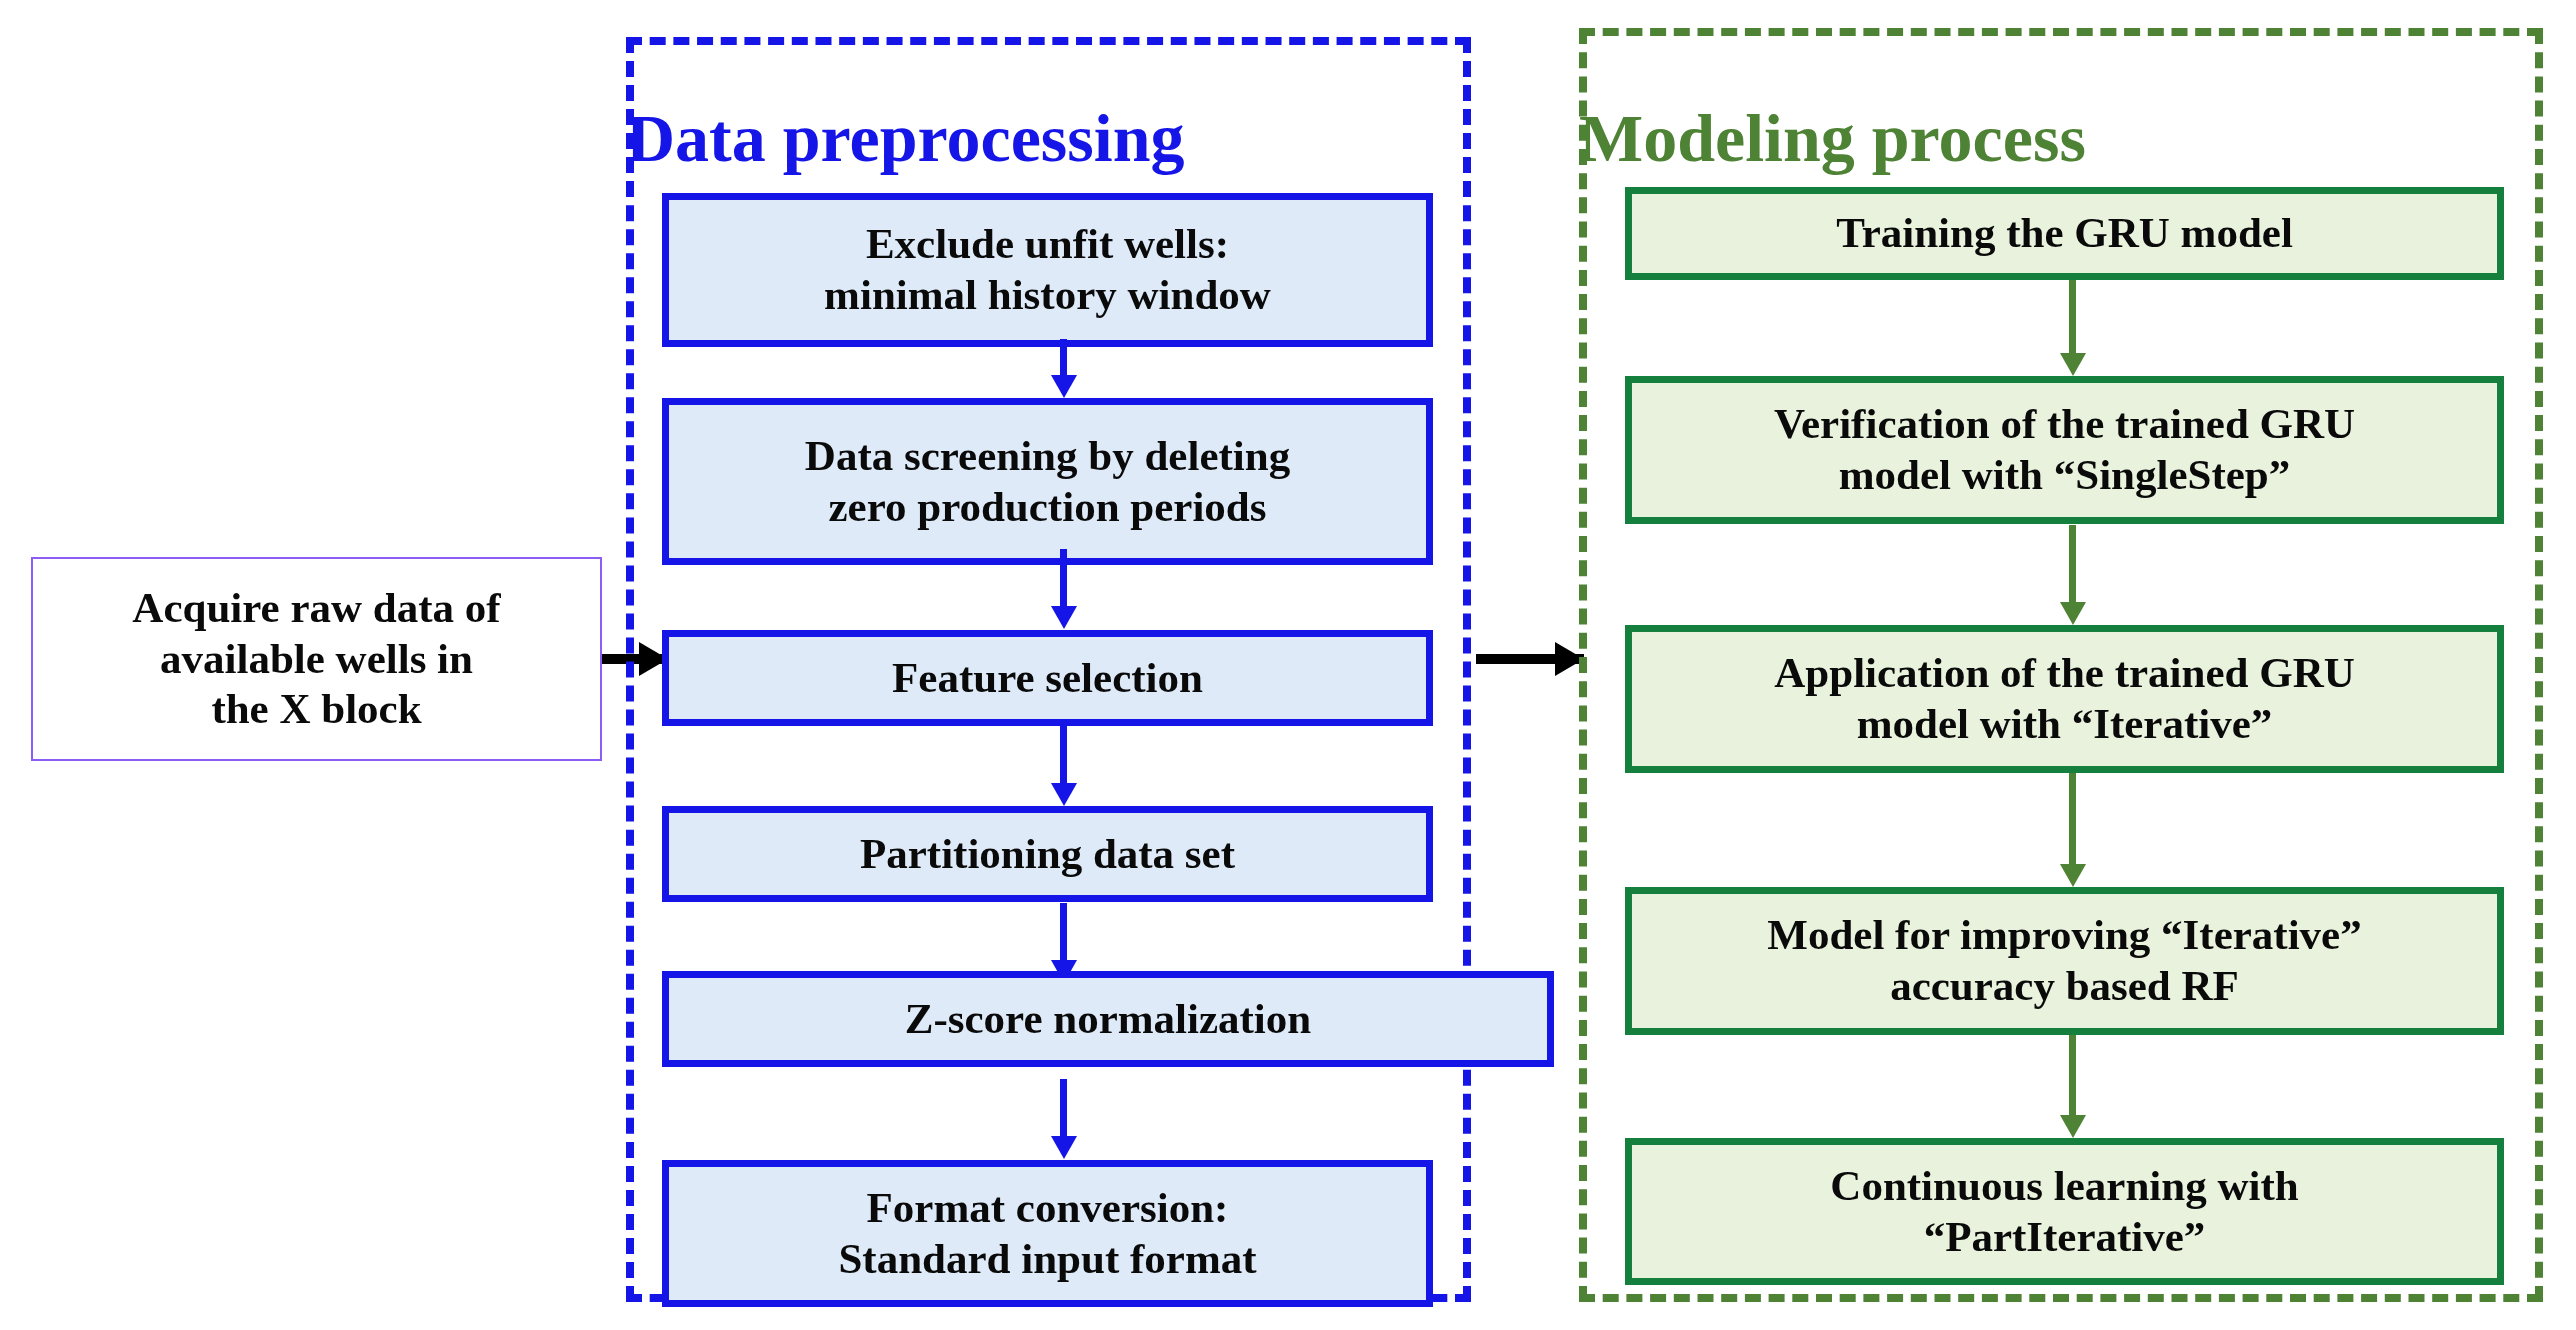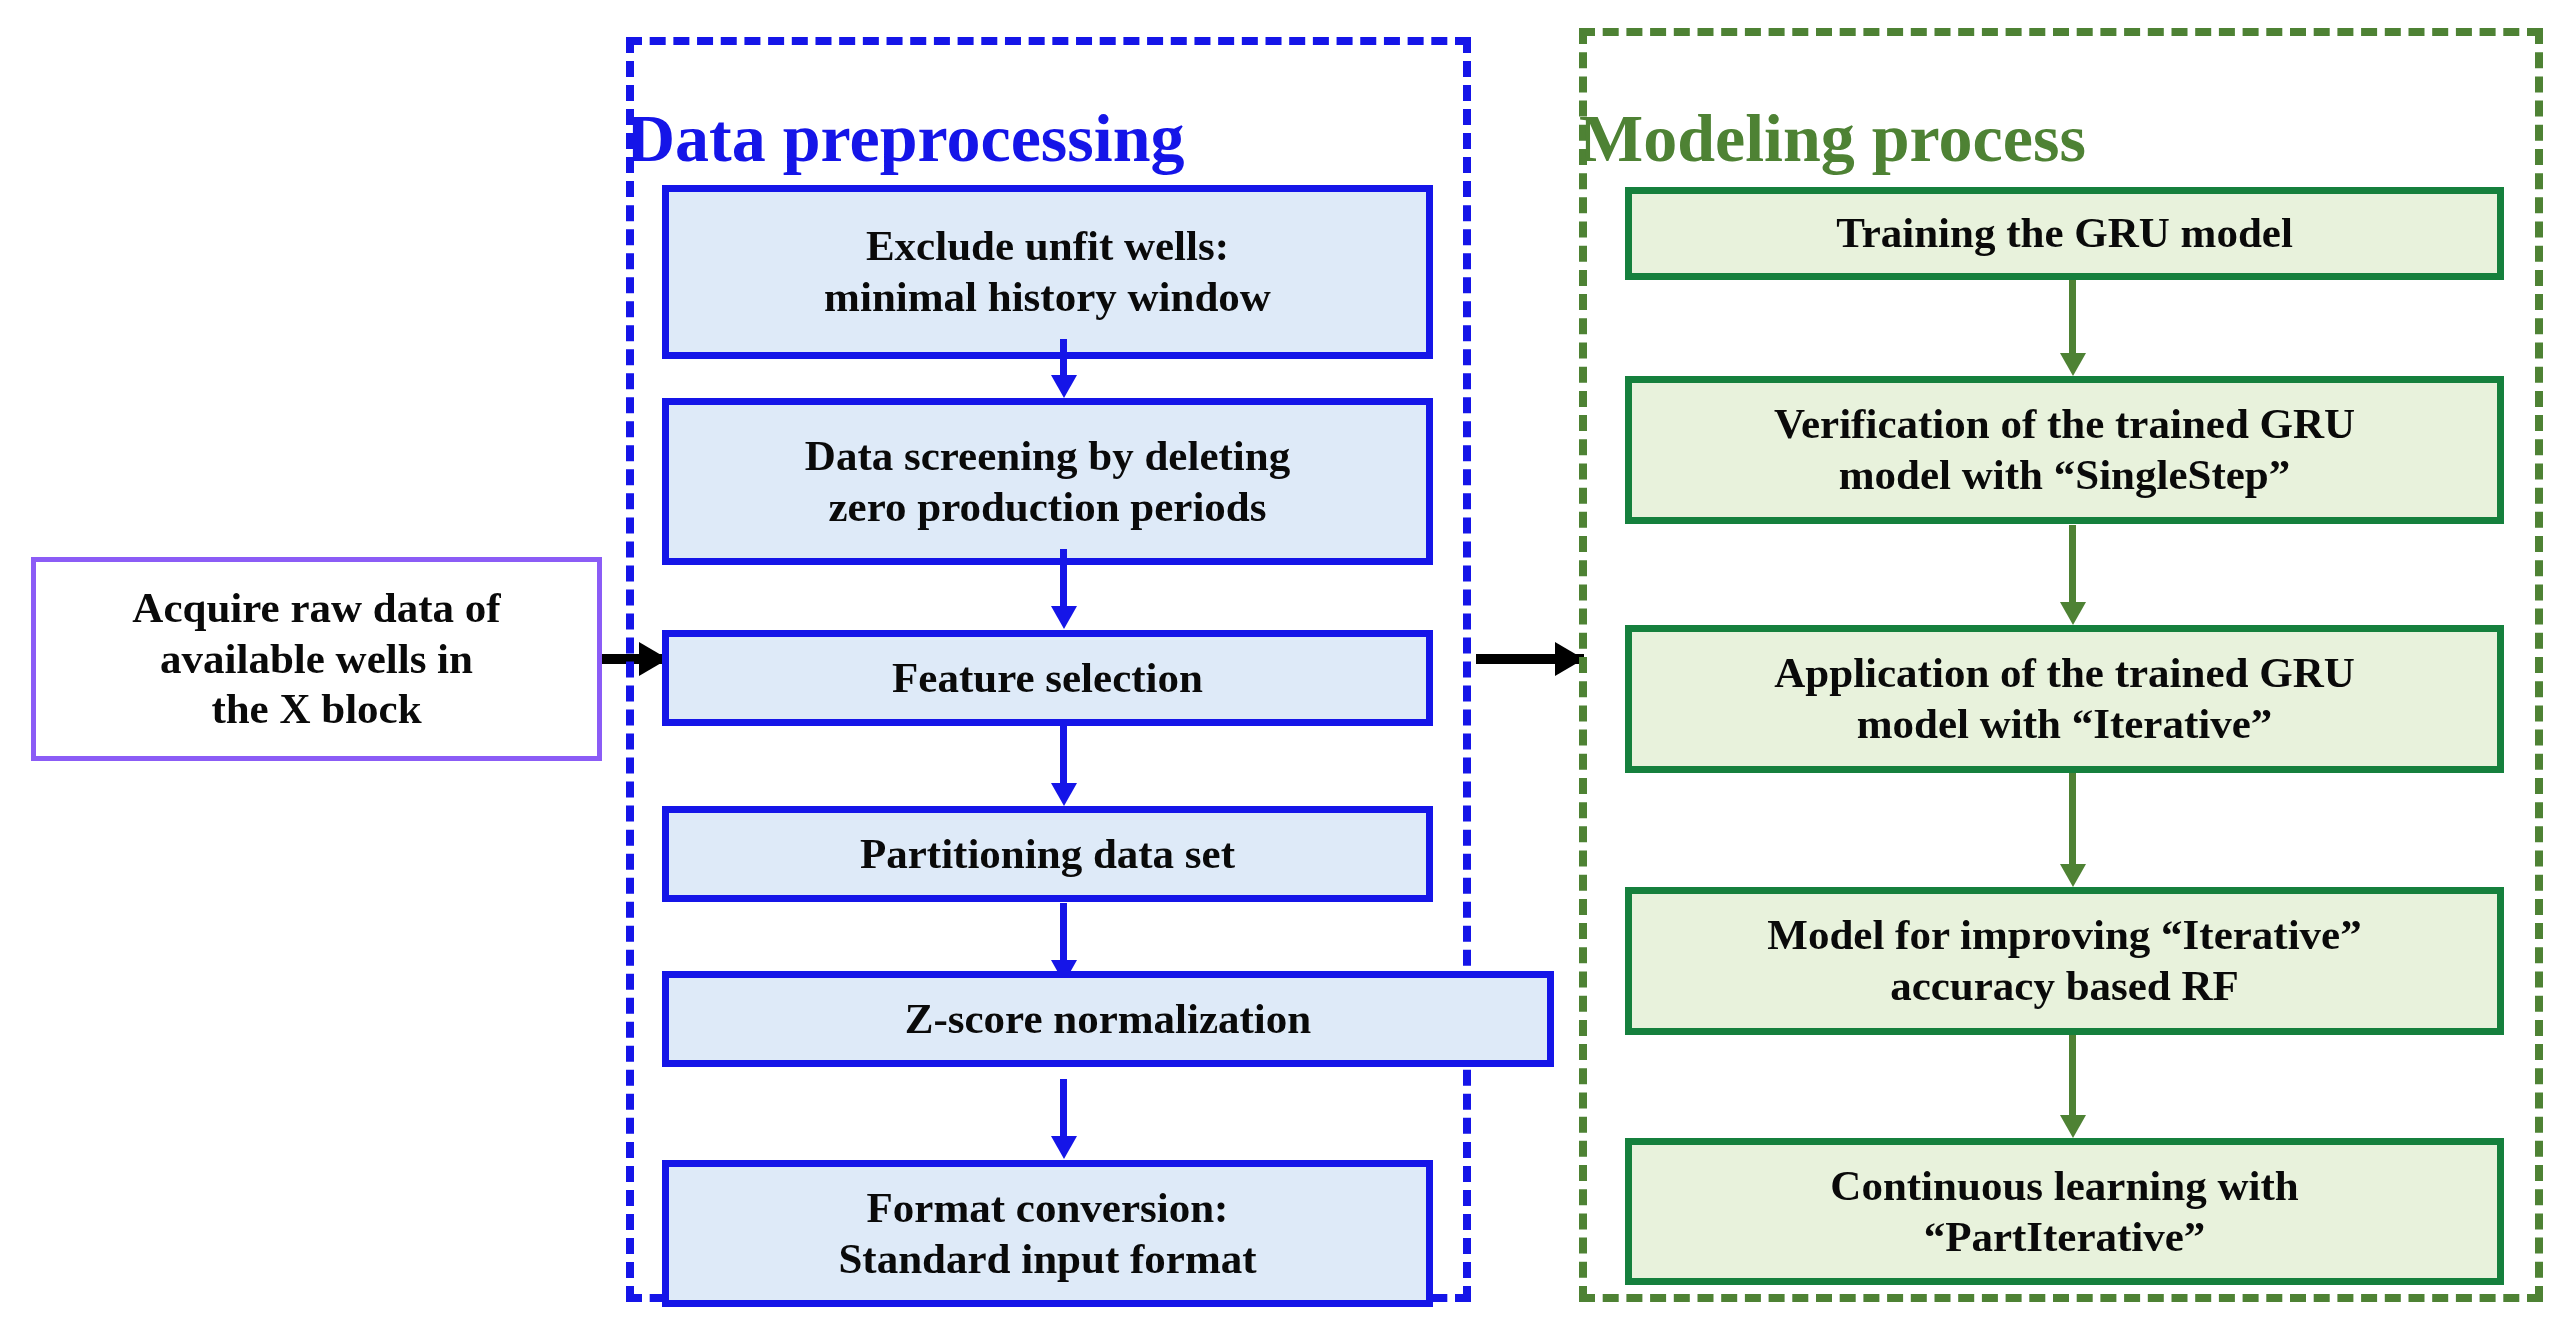--- a/index.html
+++ b/index.html
@@ -35,21 +35,21 @@
     display:flex;align-items:center;justify-content:center;
     text-align:center;
     font-weight:700;
     color:#0a0a0a;
     font-size:43px;
     line-height:1.18;
     padding:3.1px 7.7px;
   }
   .box.blue{background:#DEEAF8;border:7px solid #1515E8;}
   .box.green{background:#E8F2DC;border:7px solid #15803d;}
-  .box.black{background:#FFFFFF;border:5px solid #8b5cf6;}
+  .box.black{background:#FFFFFF;border:2px solid #8b5cf6;}
   .box .txt{display:block;width:100%;white-space:pre-line;}
 
   
   .arrow{position:absolute;}
   .arrow .shaft{position:absolute;}
   .arrow .head{position:absolute;width:0;height:0;}
 
   
   .arrow.vert .shaft{width:6.2px;left:50%;margin-left:-3.1px;top:0;}
   .arrow.vert .head{
@@ -85,21 +85,21 @@
 
   <div class="arrow horz black" style="left:602px;top:639px;width:66px;height:40px;">
     <div class="shaft" style="width:66px;"></div>
     <div class="head"></div>
   </div>
 
   <div class="panel blue" style="left:626px;top:37px;width:845px;height:1265px;"></div>
 
   <div class="panel-title blue" style="left:626px;top:72px;width:845px;">Data preprocessing</div>
 
-  <div class="box blue" style="left:662px;top:185px;width:771px;height:174px;">
+  <div class="box blue" style="left:662px;top:193px;width:771px;height:154px;">
     <span class="txt">Exclude unfit wells:
 minimal history window</span>
   </div>
 
   <div class="arrow vert blue" style="left:1048px;top:339px;width:31px;height:59px;">
     <div class="shaft" style="height:39px;"></div>
     <div class="head"></div>
   </div>
 
   <div class="box blue" style="left:662px;top:398px;width:771px;height:167px;">

